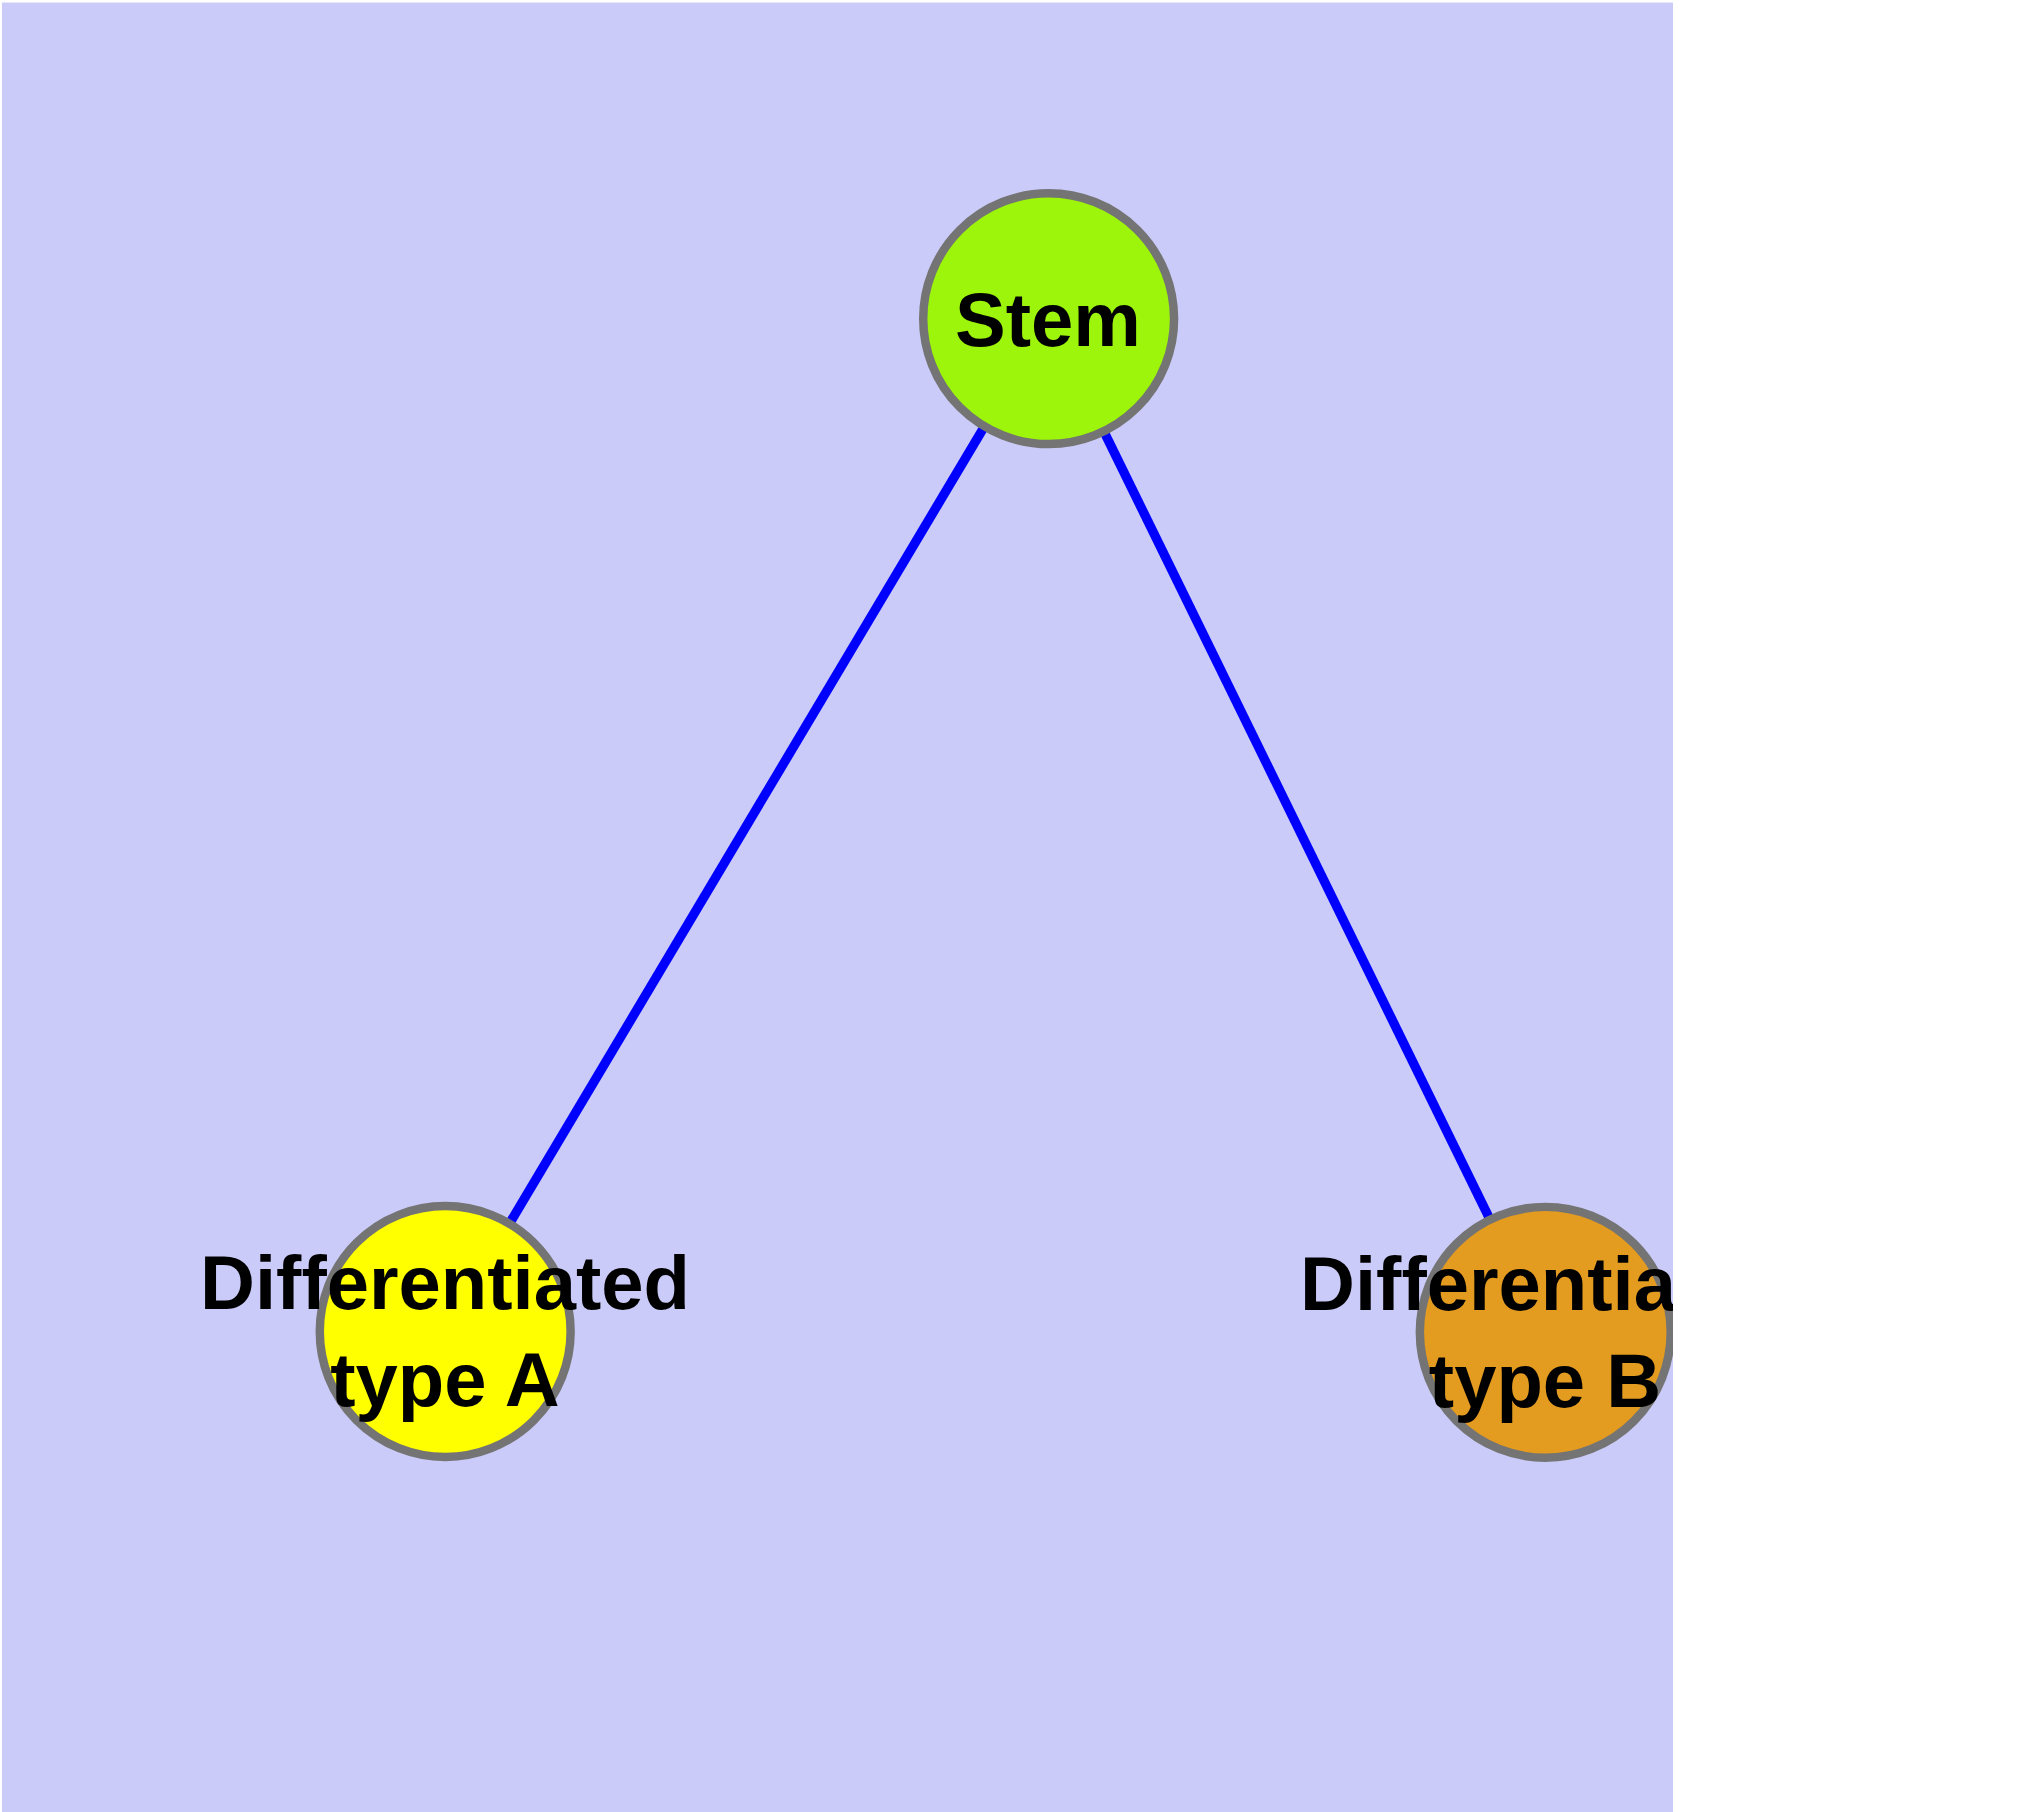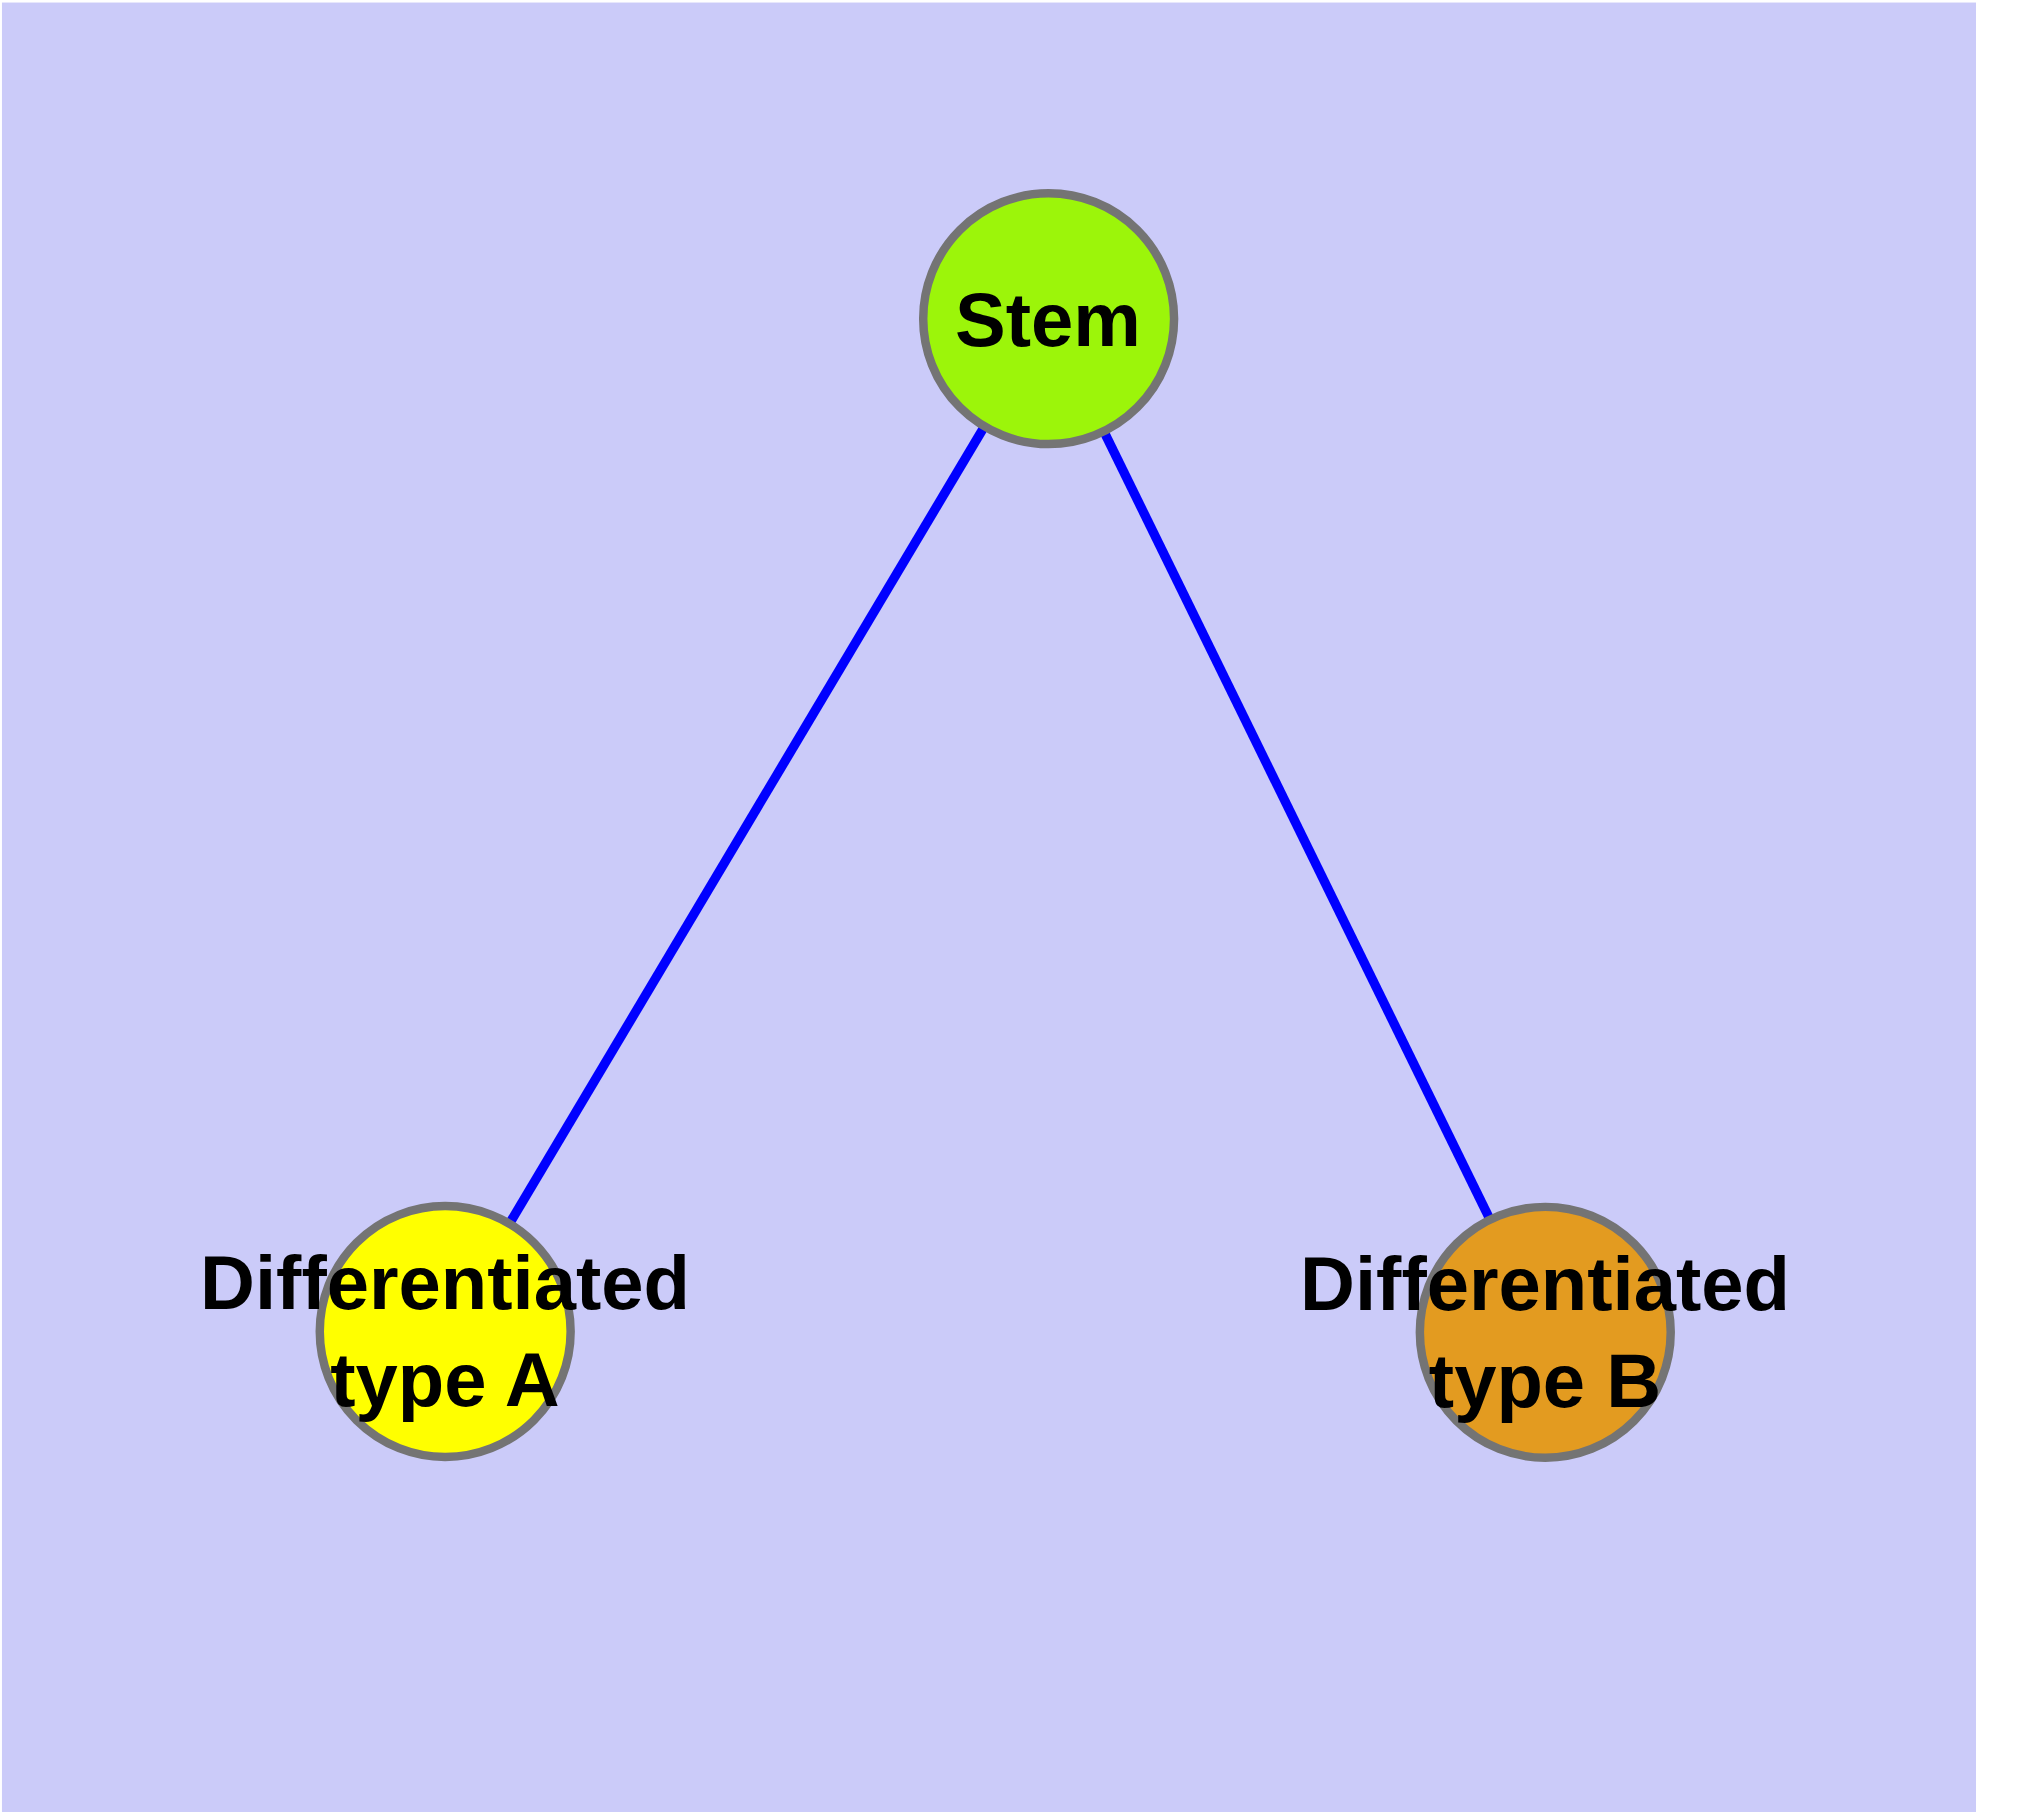--- a/index.html
+++ b/index.html
@@ -2,21 +2,21 @@
 <html style="font-size:13.6px"><head>
 <meta charset="utf-8">
 <style>
   html, body {
     margin: 0;
     padding: 0;
     background: #ffffff;
   }
   #stage {
     position: relative;
-    width: 1976px;
+    width: 1673px;
     height: 1812px;
     overflow: hidden;
     font-family: "Liberation Sans", sans-serif;
   }
   #graph-svg {
     position: absolute;
     left: 0;
     top: 0;
     display: block;
   }

